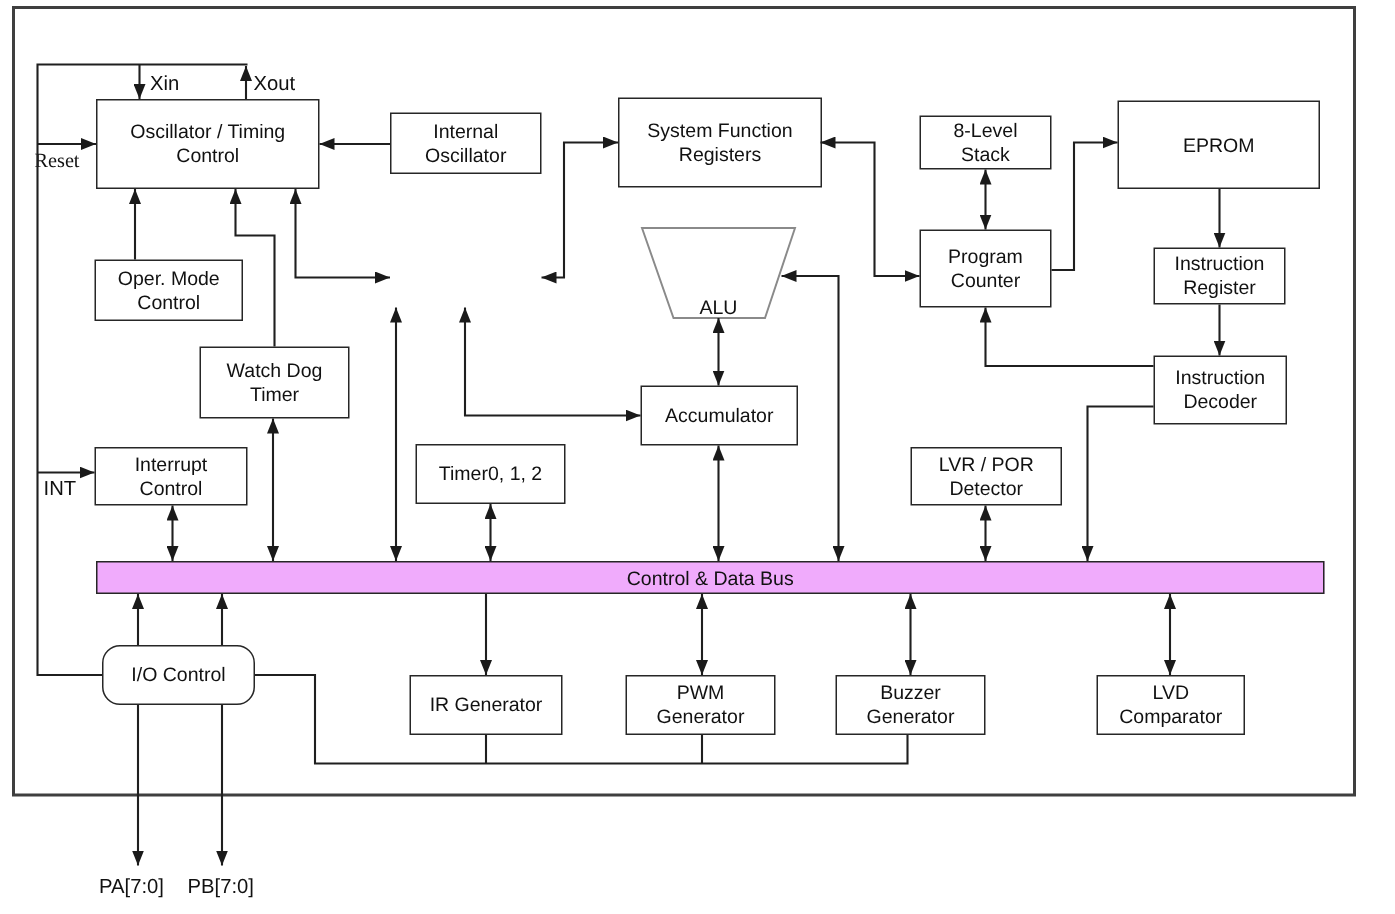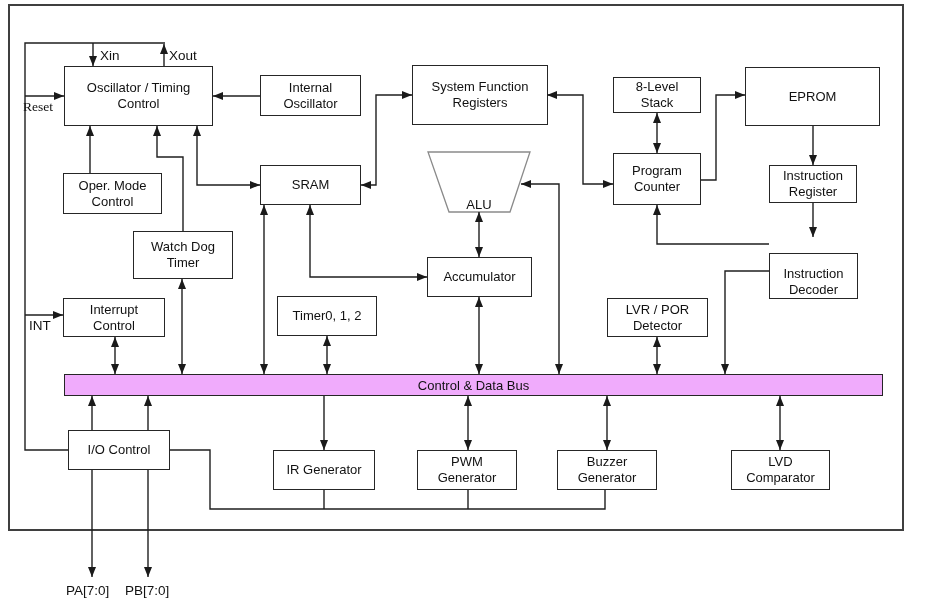--- a/index.html
+++ b/index.html
@@ -58,48 +58,45 @@
     </div>
   <div class="block" style="left:613px;top:77px;width:88px;height:36px;">
       <span>8-Level Stack</span>
     </div>
   <div class="block" style="left:745px;top:67px;width:135px;height:59px;justify-content:center;">
       <span>EPROM</span>
     </div>
   <div class="block" style="left:63px;top:173px;width:99px;height:41px;text-align:center;">
       <span>Oper. Mode Control</span>
     </div>
-  <div class="block" style="left:260px;top:165px;width:101px;height:40px;">
-      <span>SRAM</span>
-    </div>
   <div class="block" style="left:613px;top:153px;width:88px;height:52px;text-align:center;">
       <span>Program Counter</span>
     </div>
   <div class="block" style="left:769px;top:165px;width:88px;height:38px;">
       <span>Instruction Register</span>
     </div>
   <div class="block" style="left:133px;top:231px;width:100px;height:48px;">
       <span>Watch Dog Timer</span>
     </div>
-  <div class="block" style="left:769px;top:253px;width:89px;height:46px;align-items:flex-end;">
+  <div class="block" style="left:769px;top:237px;width:89px;height:46px;">
       <span>Instruction Decoder</span>
     </div>
   <div class="block" style="left:277px;top:296px;width:100px;height:40px;">
       <span>Timer0, 1, 2</span>
     </div>
   <div class="block" style="left:427px;top:257px;width:105px;height:40px;">
       <span>Accumulator</span>
     </div>
   <div class="block" style="left:607px;top:298px;width:101px;height:39px;">
       <span>LVR / POR Detector</span>
     </div>
   <div class="block" style="left:63px;top:298px;width:102px;height:39px;">
       <span>Interrupt Control</span>
     </div>
-  <div class="block" style="left:68px;top:430px;width:102px;height:40px;">
+  <div class="block" style="left:68px;top:430px;width:102px;height:40px;border-radius:12px;">
       <span>I/O Control</span>
     </div>
   <div class="block" style="left:273px;top:450px;width:102px;height:40px;">
       <span>IR Generator</span>
     </div>
   <div class="block" style="left:417px;top:450px;width:100px;height:40px;">
       <span>PWM Generator</span>
     </div>
   <div class="block" style="left:557px;top:450px;width:100px;height:40px;">
       <span>Buzzer Generator</span>

